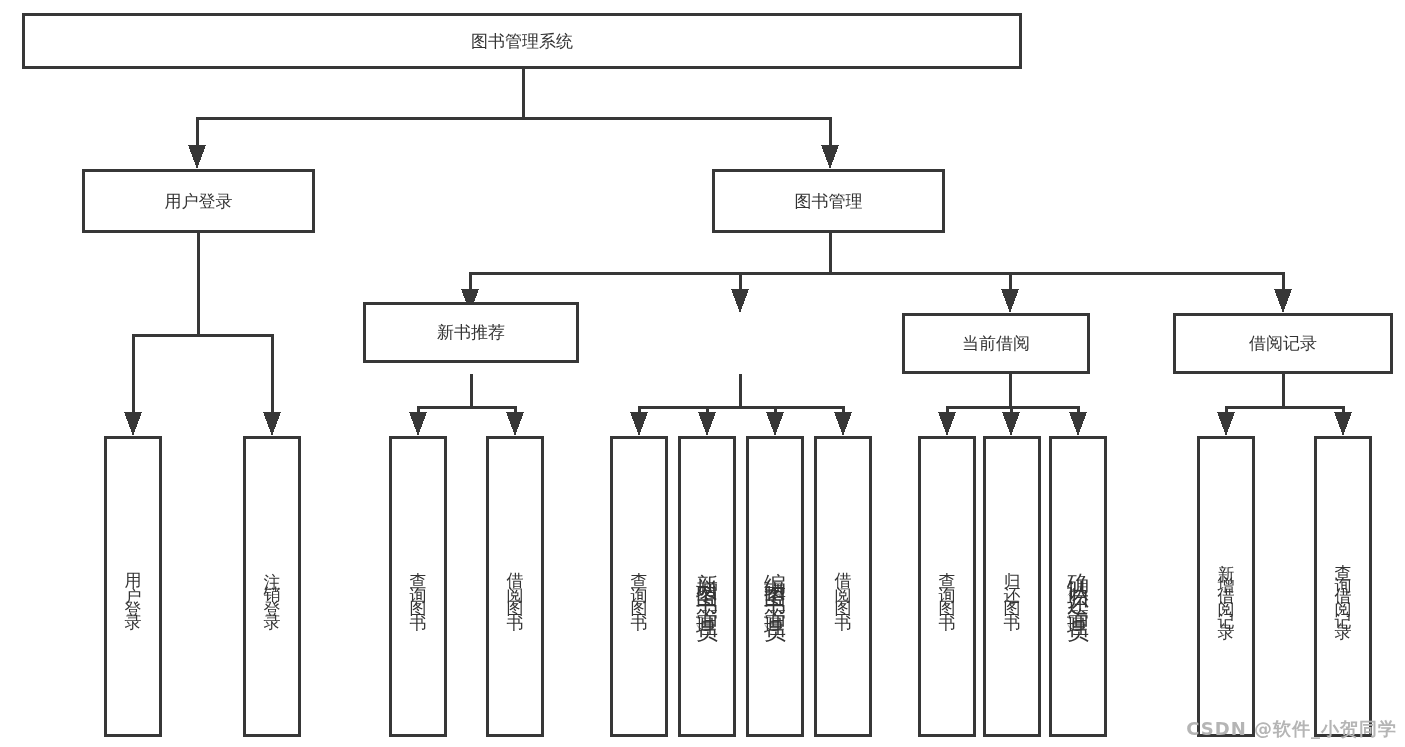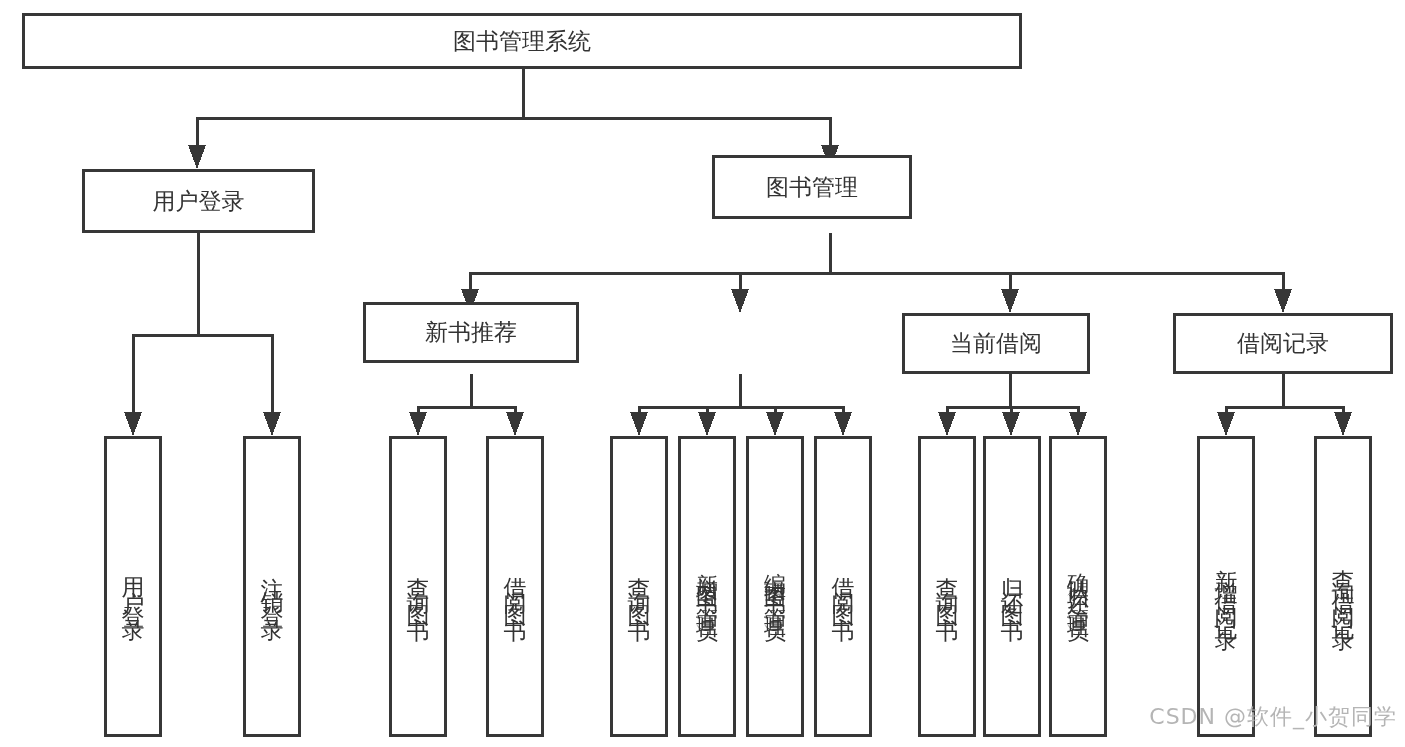--- a/index.html
+++ b/index.html
@@ -37,40 +37,41 @@
   }
   .node{
     position:absolute;
     box-sizing:border-box;
     border:3px solid var(--box-border);
     background:var(--box-fill);
     color:var(--text);
     display:flex;
     align-items:center;
     justify-content:center;
-    font-size:23px;
+    font-size:17px;
     line-height:1;
     text-align:center;
     white-space:nowrap;
   }
   .leaf{
     writing-mode:vertical-rl;
     text-orientation:mixed;
   }
   .chars4{letter-spacing:14px;}
   .chars6{letter-spacing:12px;}
   .chars9{letter-spacing:7px;font-size:22px;}
   .watermark{
     position:absolute;
     right:8px;
-    bottom:15px;
-    font-size:22px;
+    bottom:6px;
+    font-size:18px;
     color:var(--watermark);
     letter-spacing:1px;
     white-space:nowrap;
+    font-weight:bold;
   }
 </style>
 </head>
 <body>
 
 <div class="canvas">
 
   <svg class="connector-layer" width="1405" height="747" viewBox="0 0 1405 747" shape-rendering="crispEdges">
 
     <line x1="523" y1="69" x2="523" y2="120"></line>
@@ -129,21 +130,21 @@
     <line x1="1224.5" y1="407" x2="1344.5" y2="407"></line>
     <line x1="1226" y1="405.5" x2="1226" y2="414"></line>
     <line x1="1343" y1="405.5" x2="1343" y2="414"></line>
     <polygon points="1217,412 1235,412 1226,436"></polygon>
     <polygon points="1334,412 1352,412 1343,436"></polygon>
   </svg>
 
   <div class="node" style="left:22px;top:13px;width:1000px;height:56px">图书管理系统</div>
 
   <div class="node" style="left:82px;top:169px;width:233px;height:64px">用户登录</div>
-  <div class="node" style="left:712px;top:155px;width:200px;height:64px">图书管理</div>
+  <div class="node" style="left:712px;top:169px;width:233px;height:64px">图书管理</div>
 
   <div class="node" style="left:363px;top:302px;width:216px;height:61px">新书推荐</div>
   <div class="node" style="left:902px;top:313px;width:188px;height:61px">当前借阅</div>
   <div class="node" style="left:1173px;top:313px;width:220px;height:61px">借阅记录</div>
 
   <div class="node leaf chars4" style="left:104px;top:436px;width:58px;height:301px">用户登录</div>
   <div class="node leaf chars4" style="left:243px;top:436px;width:58px;height:301px">注销登录</div>
 
   <div class="node leaf chars4" style="left:389px;top:436px;width:58px;height:301px">查询图书</div>
   <div class="node leaf chars4" style="left:486px;top:436px;width:58px;height:301px">借阅图书</div>

